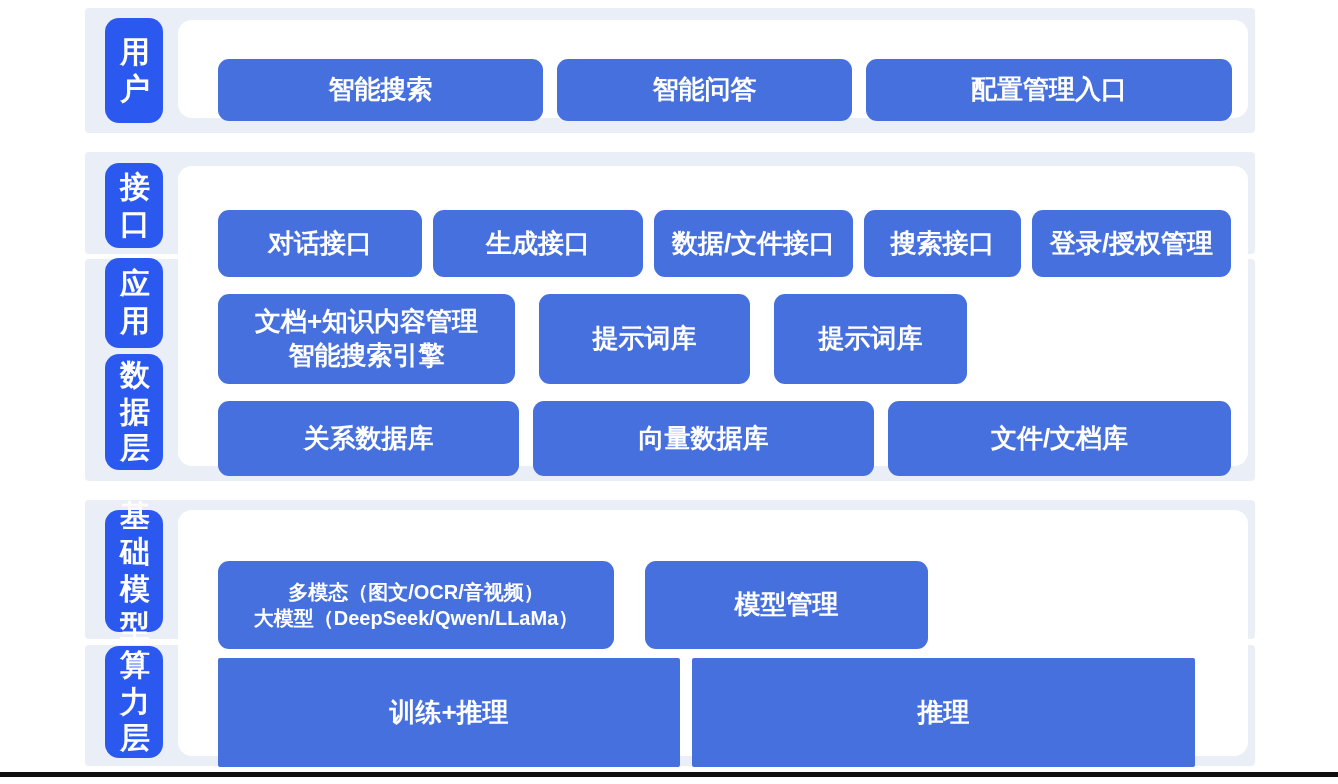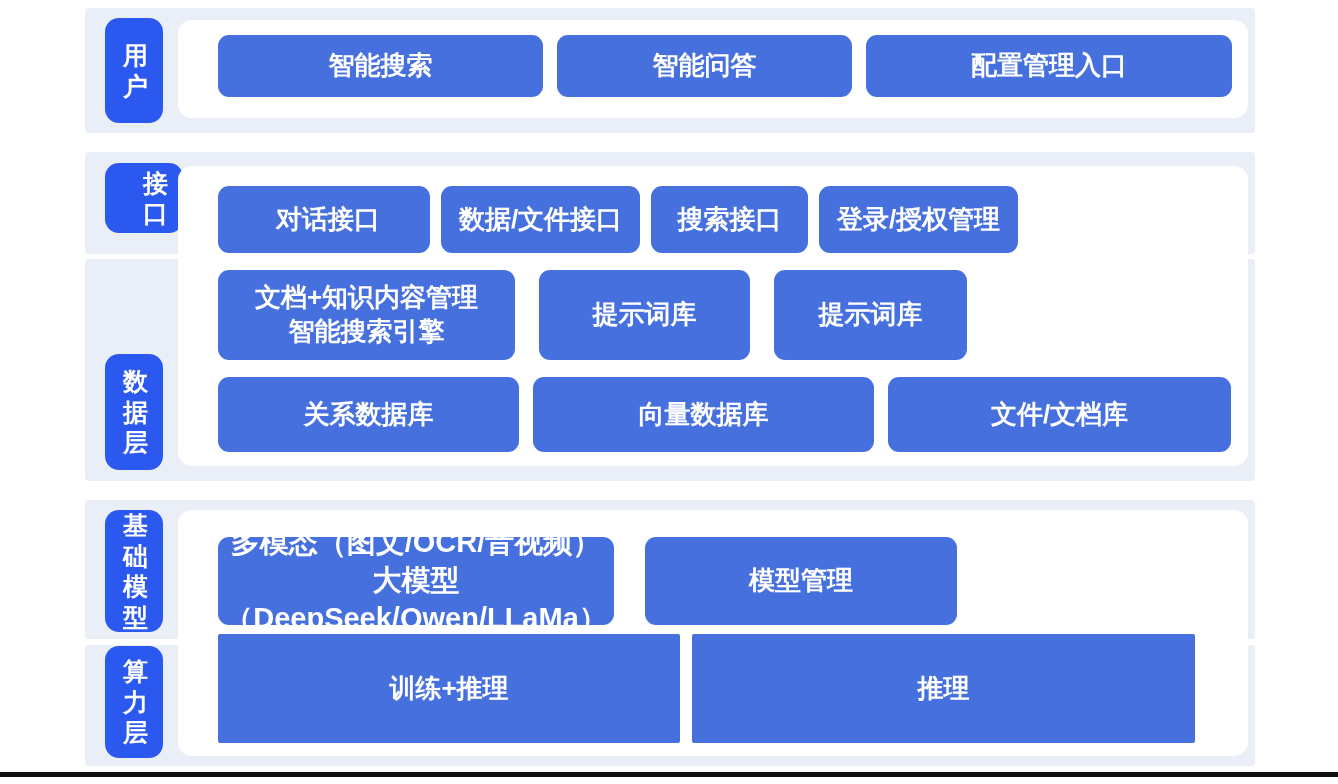--- a/index.html
+++ b/index.html
@@ -19,34 +19,35 @@
   .tab{
     position:absolute;
     left:105px;width:58px;
     background:var(--tab-blue,#2b59f0);
     border-radius:14px;
     display:flex;align-items:center;justify-content:center;
   }
   .vtxt{
     display:block;width:28px;
     color:#ffffff;
-    font-size:25px;font-weight:700;
-    line-height:1.22;text-align:right;
+    font-size:30px;font-weight:700;
+    line-height:1.22;text-align:left;
     word-break:break-all;
   }
   .panel{
     position:absolute;
     left:178px;width:1070px;
     background:#ffffff;
     border-radius:14px;
   }
   .row{
     position:absolute;
     left:40px;right:17px;
     display:flex;
+    margin-top:24px;
   }
   .node{
     background:var(--button-blue,#4670de);
     border-radius:11px;
     color:#ffffff;
     font-size:26px;font-weight:600;
     display:flex;flex-direction:column;
     align-items:center;justify-content:center;
     text-align:center;
     line-height:1.3;
@@ -73,30 +74,34 @@
     <div class="row" style="top:15px;height:62px;gap:14px;">
       <div class="node" style="width:325px;">智能搜索</div>
       <div class="node" style="width:295px;">智能问答</div>
       <div class="node" style="width:366px;">配置管理入口</div>
     </div>
   </div>
 
   <div class="band" style="top:152px;height:102px;"></div>
   <div class="band" style="top:259px;height:222px;"></div>
 
-  <div class="tab" style="top:163px;height:70px;padding-left:20px;">
+  <div class="tab" style="top:163px;height:85px;">
     <span class="vtxt">接口</span>
+  </div>
+  <div class="tab" style="top:258px;height:90px;">
+    <span class="vtxt">应用</span>
   </div>
   <div class="tab" style="top:354px;height:116px;">
     <span class="vtxt">数据层</span>
   </div>
 
   <div class="panel" style="top:166px;height:300px;">
     <div class="row" style="top:20px;height:67px;gap:11px;">
-      <div class="node" style="width:204px;padding-left:8px;">对话接口</div>
+      <div class="node" style="width:204px;">对话接口</div>
+      <div class="node" style="width:210px;">生成接口</div>
       <div class="node" style="width:199px;">数据/文件接口</div>
       <div class="node" style="width:157px;">搜索接口</div>
       <div class="node" style="width:199px;">登录/授权管理</div>
     </div>
     <div class="row" style="top:104px;height:90px;gap:24px;">
       <div class="node" style="width:297px;">
         <span class="line">文档+知识内容管理</span>
         <span class="line">智能搜索引擎</span>
       </div>
       <div class="node" style="width:211px;">提示词库</div>
@@ -114,25 +119,25 @@
 
   <div class="tab" style="top:510px;height:122px;">
     <span class="vtxt">基础模型</span>
   </div>
   <div class="tab" style="top:646px;height:112px;">
     <span class="vtxt">算力层</span>
   </div>
 
   <div class="panel" style="top:510px;height:246px;">
     <div class="row" style="top:27px;height:88px;gap:31px;">
-      <div class="node" style="width:396px;font-size:29px;">
+      <div class="node" style="width:396px;font-size:20px;">
         <span class="line">多模态（图文/OCR/音视频）</span>
         <span class="line">大模型（DeepSeek/Qwen/LLaMa）</span>
       </div>
-      <div class="node" style="width:312px;">模型管理</div>
+      <div class="node" style="width:283px;">模型管理</div>
     </div>
     <div class="row" style="top:124px;height:109px;gap:12px;">
       <div class="node big" style="width:462px;">训练+推理</div>
       <div class="node big" style="width:503px;">推理</div>
     </div>
   </div>
 
   <div class="baseline"></div>
 </div>
 

